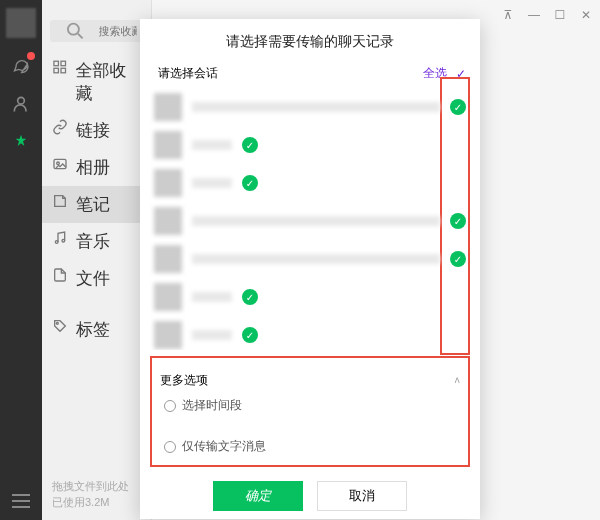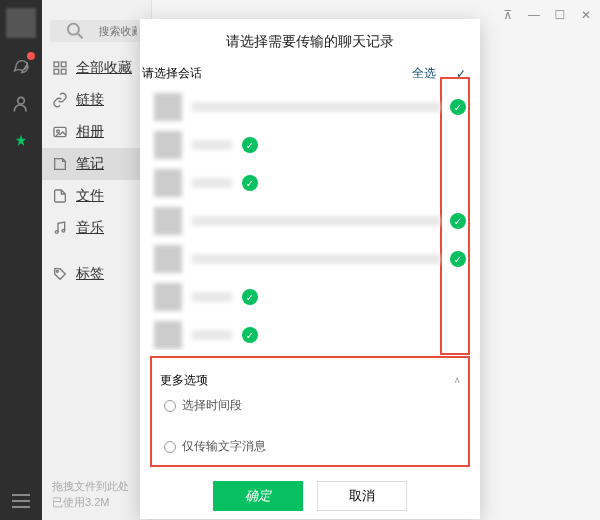--- a/index.html
+++ b/index.html
@@ -12,34 +12,34 @@
   .nav-strip .nav-icon.active { color: #07c160; }
   .nav-strip .badge { position: absolute; top: -4px; right: -4px; width: 8px; height: 8px; background: #fa5151; border-radius: 50%; }
   .nav-strip .hamburger { margin-top: auto; margin-bottom: 12px; width: 18px; height: 14px; display: flex; flex-direction: column; justify-content: space-between; }
   .nav-strip .hamburger span { height: 2px; background: #888; }
 
   
   .sidebar { position: absolute; left: 42px; top: 0; width: 110px; height: 520px; background: #f0f0f0; border-right: 1px solid #e0e0e0; }
   .search-box { margin: 20px 8px 10px 8px; height: 22px; background: #e5e5e5; border-radius: 3px; display: flex; align-items: center; padding: 0 6px; gap: 4px; }
   .search-box input { border: none; background: transparent; font-size: 11px; width: 100%; outline: none; color: #666; }
   .side-list { margin-top: 6px; }
-  .side-item { display: flex; align-items: center; gap: 8px; padding: 7px 10px; font-size: 14px; color: #333; cursor: pointer; text-decoration: underline; }
+  .side-item { display: flex; gap: 8px; padding: 7px 10px; font-size: 17px; color: #333; cursor: pointer; }
   .side-item.selected { background: #dcdcdc; }
   .side-item .si-icon { width: 16px; height: 16px; color: #7a7a7a; display: flex; align-items: center; justify-content: center; }
   .side-footer { position: absolute; bottom: 10px; left: 10px; font-size: 11px; color: #aaa; line-height: 1.4; }
 
   
   .bg-window { position: absolute; right: 8px; top: 8px; display: flex; gap: 14px; color: #888; font-size: 12px; }
   .bg-window span { width: 12px; text-align: center; }
 
   
   .modal { position: absolute; left: 140px; top: 8px; width: 340px; height: 500px; background: #fff; box-shadow: 0 4px 20px rgba(0,0,0,0.2); display: flex; flex-direction: column; margin-top: 11px; }
   .modal-title { text-align: center; font-size: 14px; padding: 14px 0 10px 0; color: #222; }
-  .conv-header { display: flex; justify-content: space-between; align-items: center; padding: 4px 14px 6px 2px; font-size: 12px; }
-  .conv-header .sel-all { color: #0c4a6e; display: flex; align-items: center; gap: 20px; }
+  .conv-header { display: flex; justify-content: space-between; align-items: center; padding: 4px 14px 6px 18px; font-size: 12px; }
+  .conv-header .sel-all { color: #6d28d9; display: flex; align-items: center; gap: 9px; }
   .check-col-highlight { position: absolute; right: 10px; top: 58px; width: 30px; height: 278px; border: 2px solid #e74c3c; pointer-events: none; }
   .conv-list { flex: none; height: 262px; overflow: hidden; padding: 0 14px; }
   .conv-item { display: flex; align-items: center; gap: 10px; padding: 5px 0; }
   .conv-item .c-avatar { width: 28px; height: 28px; background: #ccc; filter: blur(2px); }
   .conv-item .c-name { flex: 1; font-size: 12px; color: #666; filter: blur(2px); background: #e8e8e8; height: 10px; border-radius: 2px; }
   .conv-item .c-name.short { width: 40px; flex: none; }
   .conv-item .c-check { width: 16px; height: 16px; border-radius: 50%; background: #07c160; display: flex; align-items: center; justify-content: center; color: #fff; font-size: 10px; }
 
   .more-section { margin: 6px 10px 0 10px; border: 2px solid #e74c3c; padding: 14px 8px 10px 8px; }
   .more-header { display: flex; justify-content: space-between; align-items: center; font-size: 12px; margin-bottom: 8px; }
@@ -126,35 +126,35 @@
           <svg viewBox="0 0 24 24" fill="none" stroke="currentColor" stroke-width="2">
             <path d="M4 4h12l4 4v12H4z"></path>
             <path d="M16 4v4h4"></path>
           </svg>
         </span>
       <span>笔记</span>
     </div>
     <div class="side-item">
       <span class="si-icon">
           <svg viewBox="0 0 24 24" fill="none" stroke="currentColor" stroke-width="2">
-            <path d="M14 3H6a2 2 0 00-2 2v14a2 2 0 002 2h12a2 2 0 002-2V9z"></path>
-            <path d="M14 3v6h6"></path>
-          </svg>
-        </span>
-      <span>文件</span>
-    </div>
-    <div class="side-item">
-      <span class="si-icon">
-          <svg viewBox="0 0 24 24" fill="none" stroke="currentColor" stroke-width="2">
             <path d="M9 18V5l10-2v13"></path>
             <circle cx="7" cy="18" r="2"></circle>
             <circle cx="17" cy="16" r="2"></circle>
           </svg>
         </span>
       <span>音乐</span>
+    </div>
+    <div class="side-item">
+      <span class="si-icon">
+          <svg viewBox="0 0 24 24" fill="none" stroke="currentColor" stroke-width="2">
+            <path d="M14 3H6a2 2 0 00-2 2v14a2 2 0 002 2h12a2 2 0 002-2V9z"></path>
+            <path d="M14 3v6h6"></path>
+          </svg>
+        </span>
+      <span>文件</span>
     </div>
     <div class="side-item" style="margin-top:14px">
       <span class="si-icon">
           <svg viewBox="0 0 24 24" fill="none" stroke="currentColor" stroke-width="2">
             <path d="M20 12l-8 8-8-8V4h8z"></path>
             <circle cx="8" cy="8" r="1.5"></circle>
           </svg>
         </span>
       <span>标签</span>
     </div>

